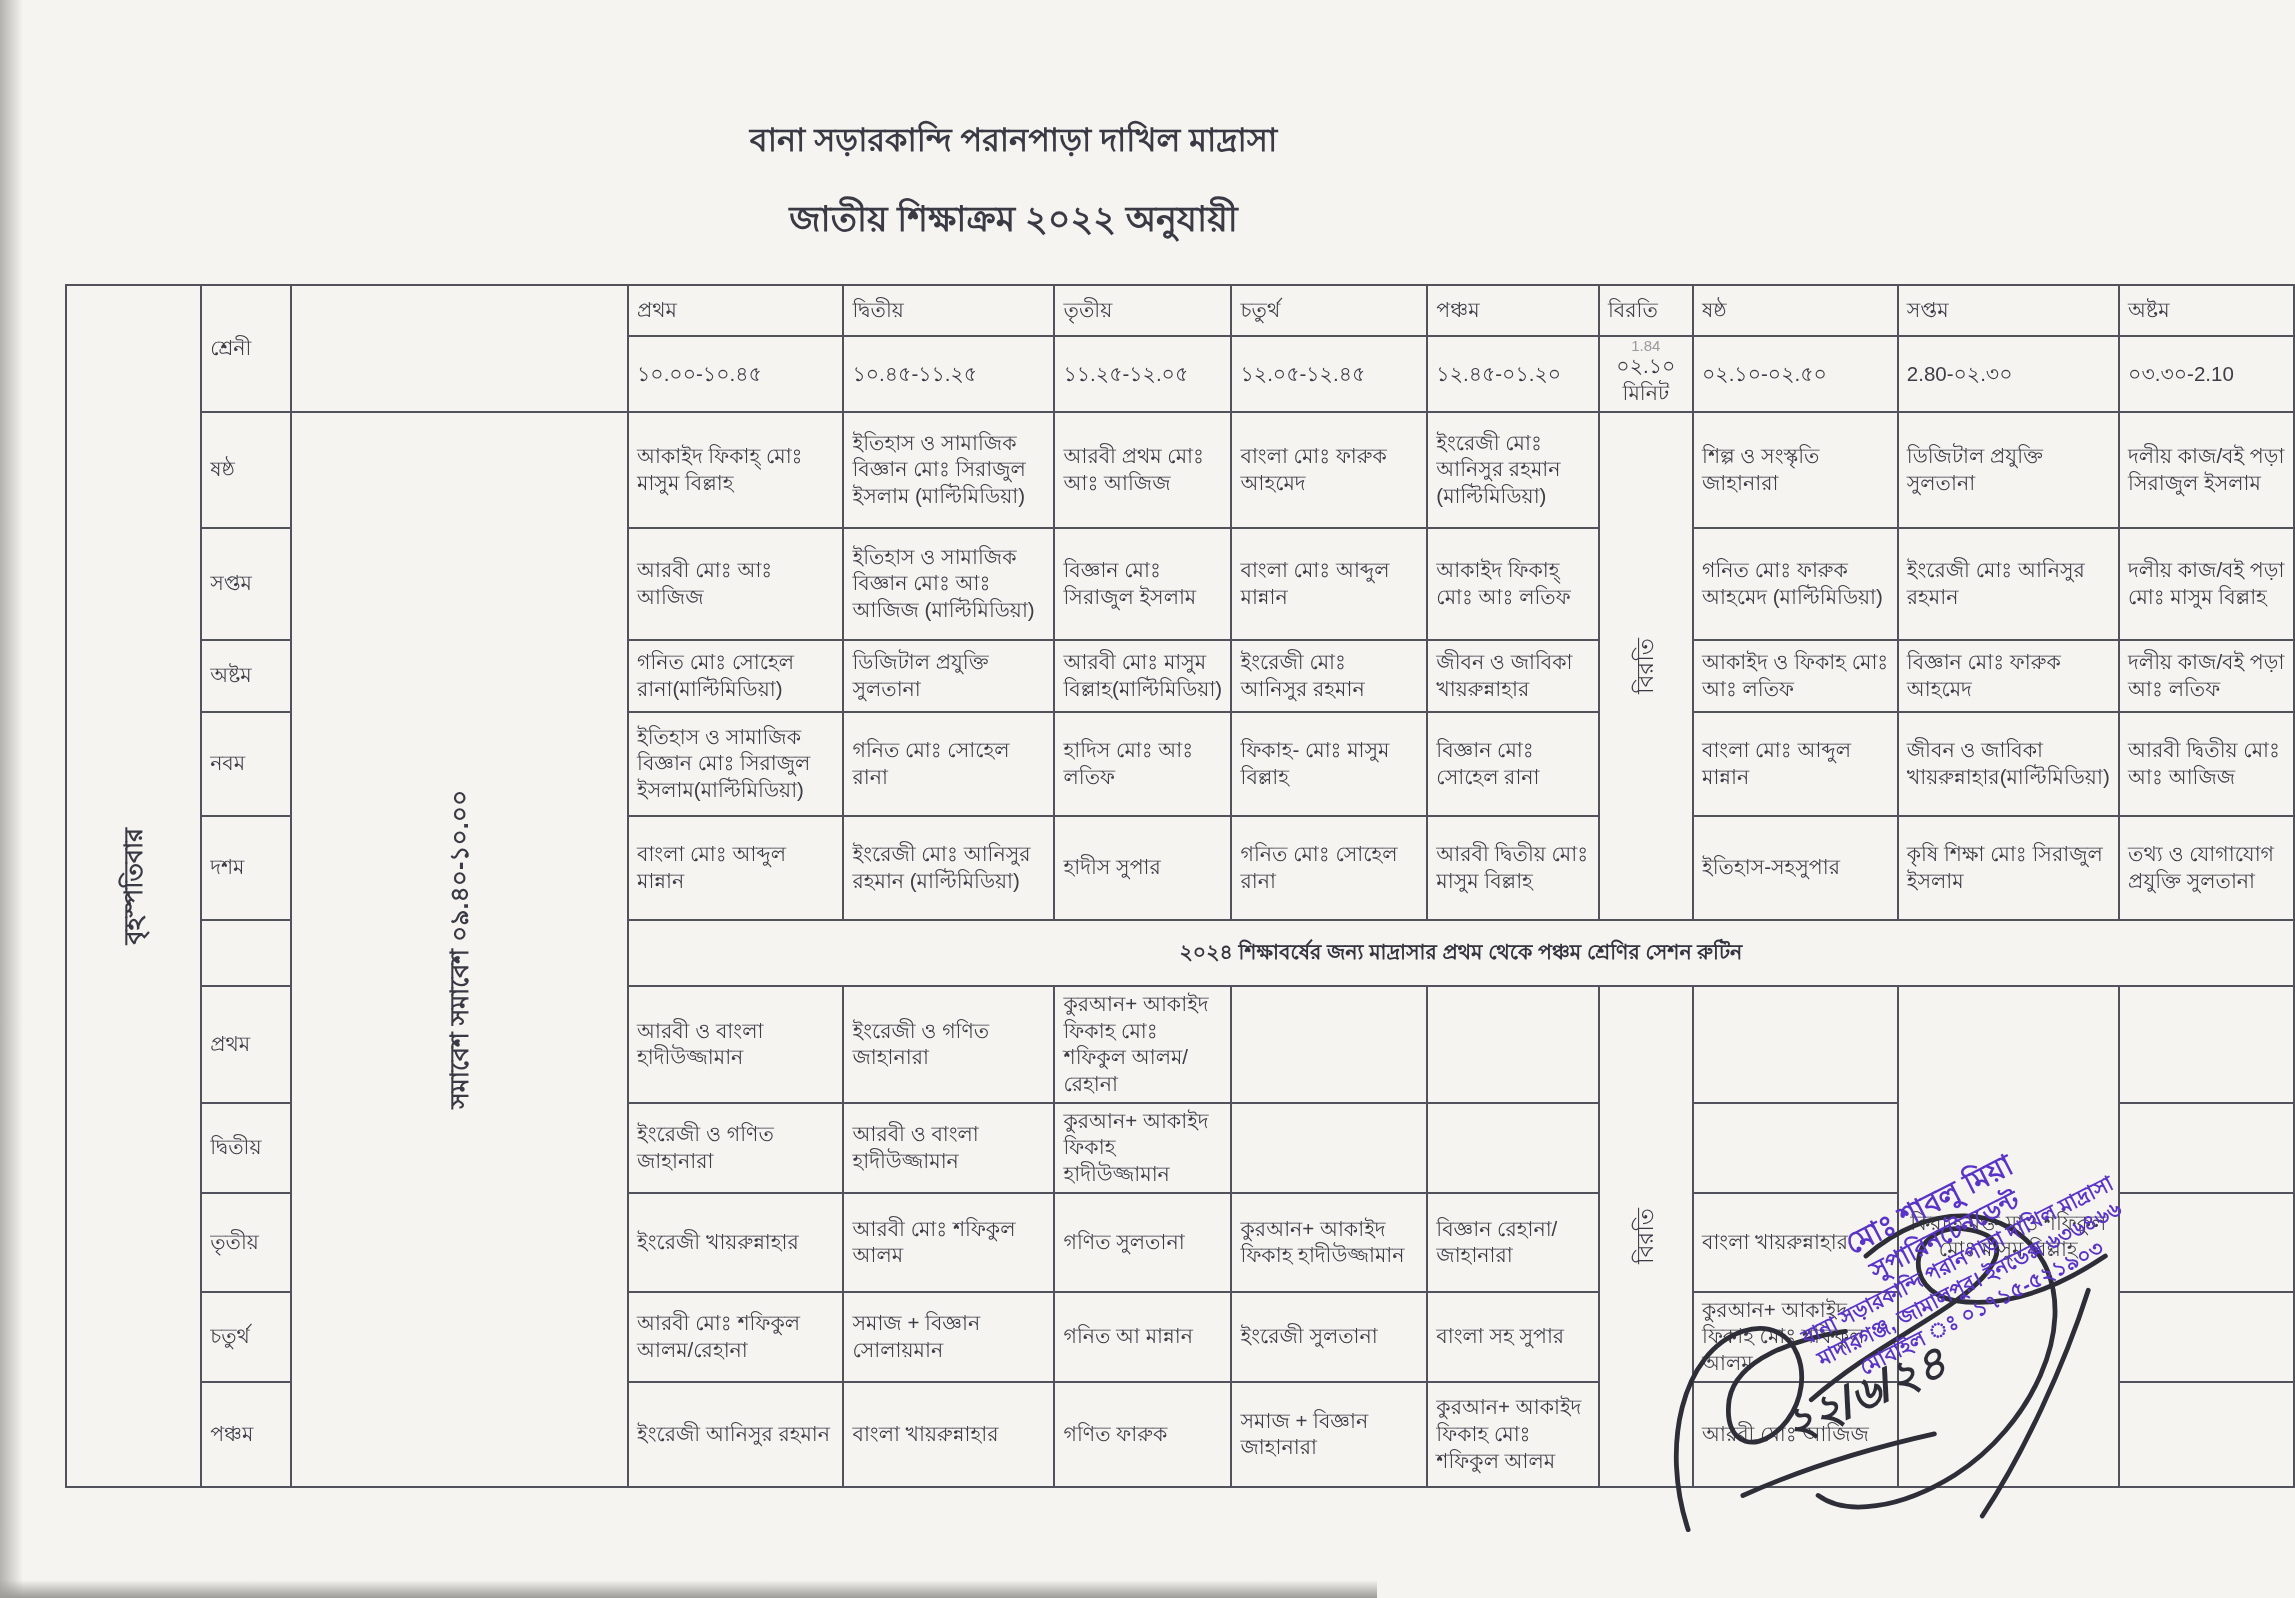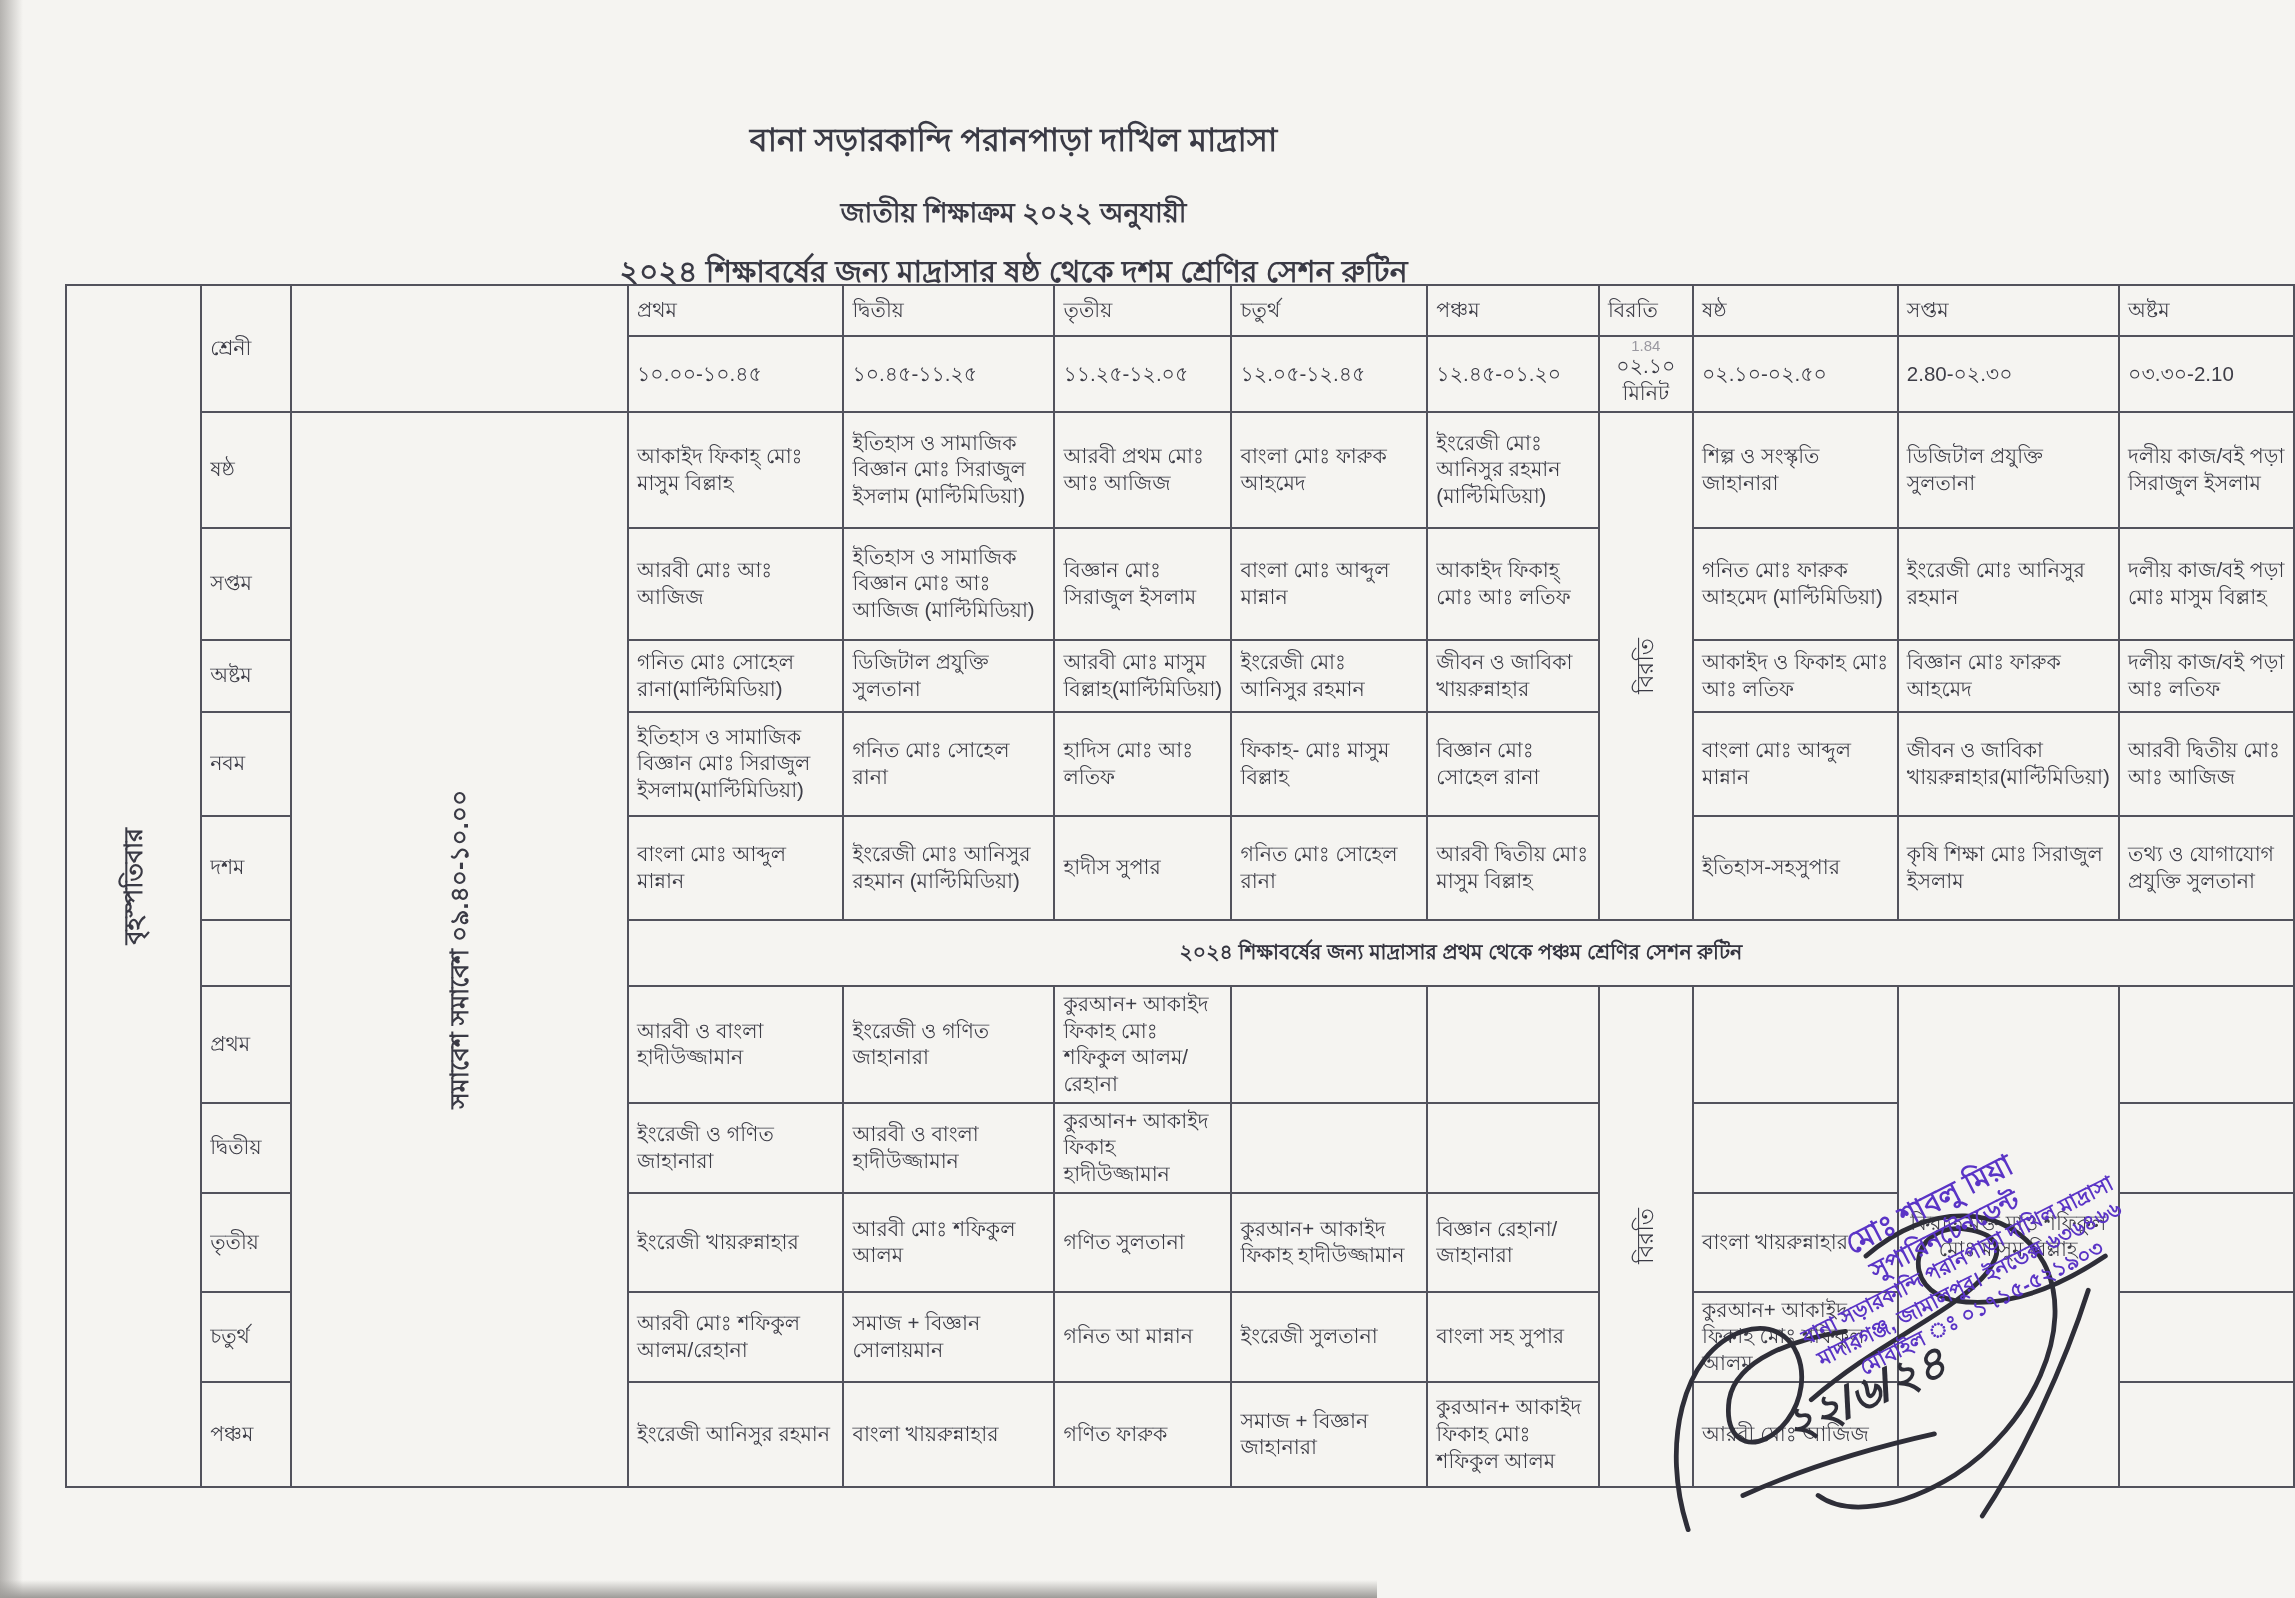--- a/index.html
+++ b/index.html
@@ -9,21 +9,21 @@
     font-family:"Liberation Sans","DejaVu Sans",sans-serif;
     color:#3d3d47;
   }
   .edge-left { position:absolute; left:0; top:0; width:23px; height:100%;
     background:linear-gradient(to right,#b4b2af,rgba(245,244,241,0)); }
   .edge-bottom { position:absolute; left:0; bottom:0; height:18px; width:60%;
     background:linear-gradient(to top,#9d9b98,rgba(245,244,241,0)); }
   .titles { position:absolute; left:65px; top:115px; width:1897px; text-align:center;
     font-weight:bold; color:#3a3a45; }
   .title-1 { font-size:32px; margin:0 0 23px 0; }
-  .title-2 { font-size:27px; margin:0 0 11px 0; }
+  .title-2 { font-size:35px; margin:0 0 11px 0; }
   .title-3 { font-size:30px; margin:0; }
 
   table.routine { position:absolute; left:65px; top:284px; border-collapse:collapse;
     table-layout:fixed; }
   table.routine td { border:2.7px solid #52525c; padding:4.1px 8.2px; font-size:20.5px;
     line-height:1.3; vertical-align:middle; overflow:hidden; word-wrap:break-word; }
   tr.h0 { height:51px; } tr.h1 { height:46px; }
   tr.r-sasth { height:116px; } tr.r-saptam { height:112px; } tr.r-astam { height:72px; }
   tr.r-nabam { height:104px; } tr.r-dasham { height:104px; } tr.r-heading { height:66px; }
   tr.r-pratham { height:86px; } tr.r-dbitiya { height:73px; } tr.r-tritiya { height:99px; }
@@ -55,21 +55,20 @@
 </style>
 </head>
 <body>
 
 <div class="edge-left"></div>
 <div class="edge-bottom"></div>
 
 <div class="titles">
   <div class="title-1">বানা সড়ারকান্দি পরানপাড়া দাখিল মাদ্রাসা</div>
   <div class="title-2">জাতীয় শিক্ষাক্রম ২০২২ অনুযায়ী</div>
-  <div class="title-3">২০২৪ শিক্ষাবর্ষের জন্য মাদ্রাসার ষষ্ঠ থেকে দশম শ্রেণির সেশন রুটিন</div>
 </div>
 
 <table class="routine">
   <colgroup>
     <col style="width:62px">
       <col style="width:92px">
       <col style="width:72px">
     <col style="width:219px">
       <col style="width:219px">
       <col style="width:175px">

